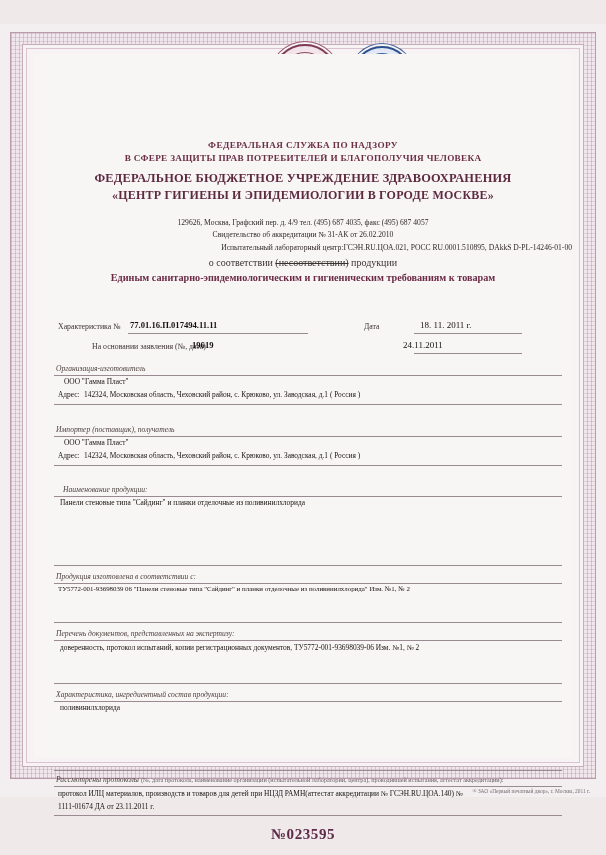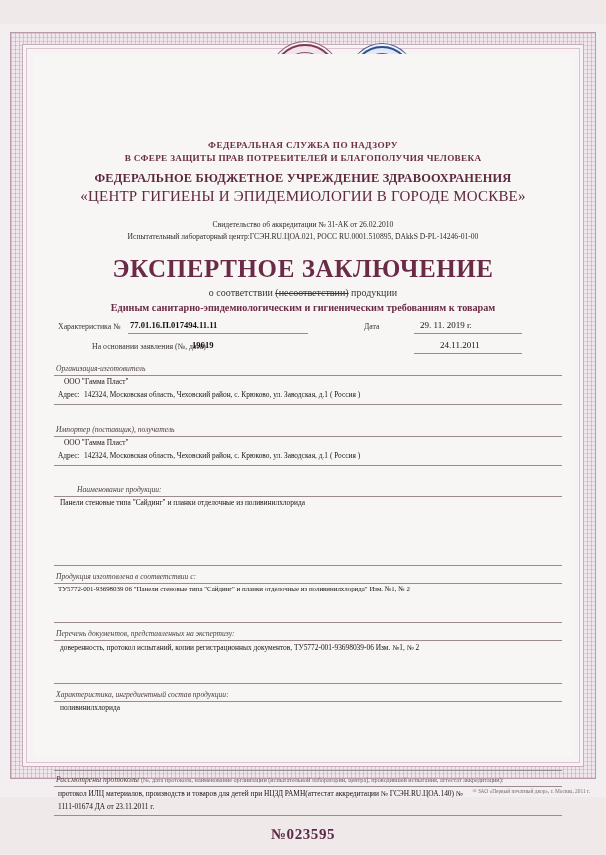--- a/index.html
+++ b/index.html
@@ -73,25 +73,25 @@
     font-size:19px;color:#2e4f8e;
   }
 
   .ctr{text-align:center;}
   .hdr1{
     margin-top:86px;font-size:9.2px;letter-spacing:.4px;color:#6b2f46;
     font-weight:bold;
   }
   .hdr2{font-size:9.2px;letter-spacing:.3px;color:#6b2f46;font-weight:bold;margin-top:3px;}
   .hdr3{font-size:12.4px;color:#5d2a40;font-weight:bold;margin-top:8px;letter-spacing:.2px;font-family:Liberation Serif, serif;}
-  .hdr4{font-size:15px;color:#5d2a40;font-weight:normal;margin-top:2px;letter-spacing:.2px;}
+  .hdr4{font-size:12px;color:#5d2a40;font-weight:bold;margin-top:2px;letter-spacing:.2px;}
 
   .addr{font-size:7.6px;color:#2f2a28;margin-top:14px;line-height:1.5;}
   .addr .l2{margin-top:1px;}
-  .addr .l3{margin-top:1px;}
+  .addr .l3{margin-top:1px;text-align:right;}
 
   .title{
     margin-top:12px;font-size:25px;font-weight:bold;color:#6b2a45;
     letter-spacing:.6px;
   }
   .subtitle{font-size:10px;color:#3a3330;margin-top:4px;}
   .strike{text-decoration:line-through;}
   .subtitle2{font-size:10.2px;color:#6b2a45;margin-top:4px;font-weight:bold;}
 
   .field{position:absolute;font-size:7.8px;color:#3b3330;}
@@ -132,57 +132,57 @@
   </div>
 
   <div class="paper">
 
     <div class="ctr hdr1">ФЕДЕРАЛЬНАЯ СЛУЖБА ПО НАДЗОРУ</div>
     <div class="ctr hdr2">В СФЕРЕ ЗАЩИТЫ ПРАВ ПОТРЕБИТЕЛЕЙ И БЛАГОПОЛУЧИЯ ЧЕЛОВЕКА</div>
     <div class="ctr hdr3">ФЕДЕРАЛЬНОЕ БЮДЖЕТНОЕ УЧРЕЖДЕНИЕ ЗДРАВООХРАНЕНИЯ</div>
     <div class="ctr hdr4">«ЦЕНТР ГИГИЕНЫ И ЭПИДЕМИОЛОГИИ В ГОРОДЕ МОСКВЕ»</div>
 
     <div class="ctr addr">
+      <div>129626, Москва, Графский пер. д. 4/9 тел. (495) 687 4035, факс (495) 687 4057</div>
       <div class="l2">Свидетельство об аккредитации № 31-АК от 26.02.2010</div>
       <div class="l3">Испытательный лабораторный центр:ГСЭН.RU.ЦОА.021, РОСС RU.0001.510895, DAkkS D-PL-14246-01-00</div>
     </div>
 
-    <div class="ctr title">ЭКСПЕРТНОЕ ЗАКЛЮЧЕНИЕ</div>
     <div class="ctr subtitle">
       <span>о соответствии </span><span class="strike">(несоответствии)</span><span> продукции</span>
     </div>
     <div class="ctr subtitle2">Единым санитарно-эпидемиологическим и гигиеническим требованиям к товарам</div>
 
     <div class="field" style="left:24px;top:268px;">Характеристика №</div>
     <div class="field mono-val" style="left:96px;top:266px;text-align:center;">77.01.16.П.017494.11.11</div>
     <div class="rule" style="left:94px;top:279px;width:180px;"></div>
     <div class="field" style="left:330px;top:268px;">Дата</div>
-    <div class="field hand" style="left:386px;top:266px;">29. 11. 2019 г.</div>
+    <div class="field hand" style="left:386px;top:266px;">18. 11. 2011 г.</div>
     <div class="rule" style="left:380px;top:279px;width:108px;"></div>
 
     <div class="field" style="left:24px;top:288px;padding-left:34px;">На основании заявления (№, дата)</div>
     <div class="field mono-val" style="left:158px;top:286px;">19619</div>
-    <div class="field hand" style="left:406px;top:286px;">24.11.2011</div>
+    <div class="field hand" style="left:369px;top:286px;">24.11.2011</div>
     <div class="rule" style="left:380px;top:299px;width:108px;"></div>
 
     <div class="field sect-lbl" style="left:22px;top:310px;">Организация-изготовитель</div>
     <div class="rule" style="left:20px;top:321px;width:508px;"></div>
     <div class="field sect-val" style="left:30px;top:323px;">ООО "Гамма Пласт"</div>
     <div class="field sect-val" style="left:24px;top:336px;">Адрес:</div>
     <div class="field sect-val" style="left:50px;top:336px;">142324, Московская область, Чеховский район, с. Крюково, ул. Заводская, д.1 ( Россия )</div>
     <div class="rule" style="left:20px;top:350px;width:508px;"></div>
 
     <div class="field sect-lbl" style="left:22px;top:371px;">Импортер (поставщик), получатель</div>
     <div class="rule" style="left:20px;top:382px;width:508px;"></div>
     <div class="field sect-val" style="left:30px;top:384px;">ООО "Гамма Пласт"</div>
     <div class="field sect-val" style="left:24px;top:397px;">Адрес:</div>
     <div class="field sect-val" style="left:50px;top:397px;">142324, Московская область, Чеховский район, с. Крюково, ул. Заводская, д.1 ( Россия )</div>
     <div class="rule" style="left:20px;top:411px;width:508px;"></div>
 
-    <div class="field sect-lbl" style="left:22px;top:431px;padding-left:21px;">Наименование продукции:</div>
+    <div class="field sect-lbl" style="left:8px;top:431px;padding-left:21px;">Наименование продукции:</div>
     <div class="rule" style="left:20px;top:442px;width:508px;"></div>
     <div class="field sect-val" style="left:26px;top:444px;">Панели стеновые типа "Сайдинг" и планки отделочные из поливинилхлорида</div>
     <div class="rule" style="left:20px;top:511px;width:508px;"></div>
 
     <div class="field sect-lbl" style="left:22px;top:518px;">Продукция изготовлена в соответствии с:</div>
     <div class="rule" style="left:20px;top:529px;width:508px;"></div>
     <div class="field sect-val" style="left:24px;top:531px;font-size:6.9px;">ТУ5772-001-93698039 06 "Панели стеновые типа "Сайдинг" и планки отделочные из поливинилхлорида" Изм. №1, № 2</div>
     <div class="rule" style="left:20px;top:568px;width:508px;"></div>
 
     <div class="field sect-lbl" style="left:22px;top:575px;">Перечень документов, представленных на экспертизу:</div>

